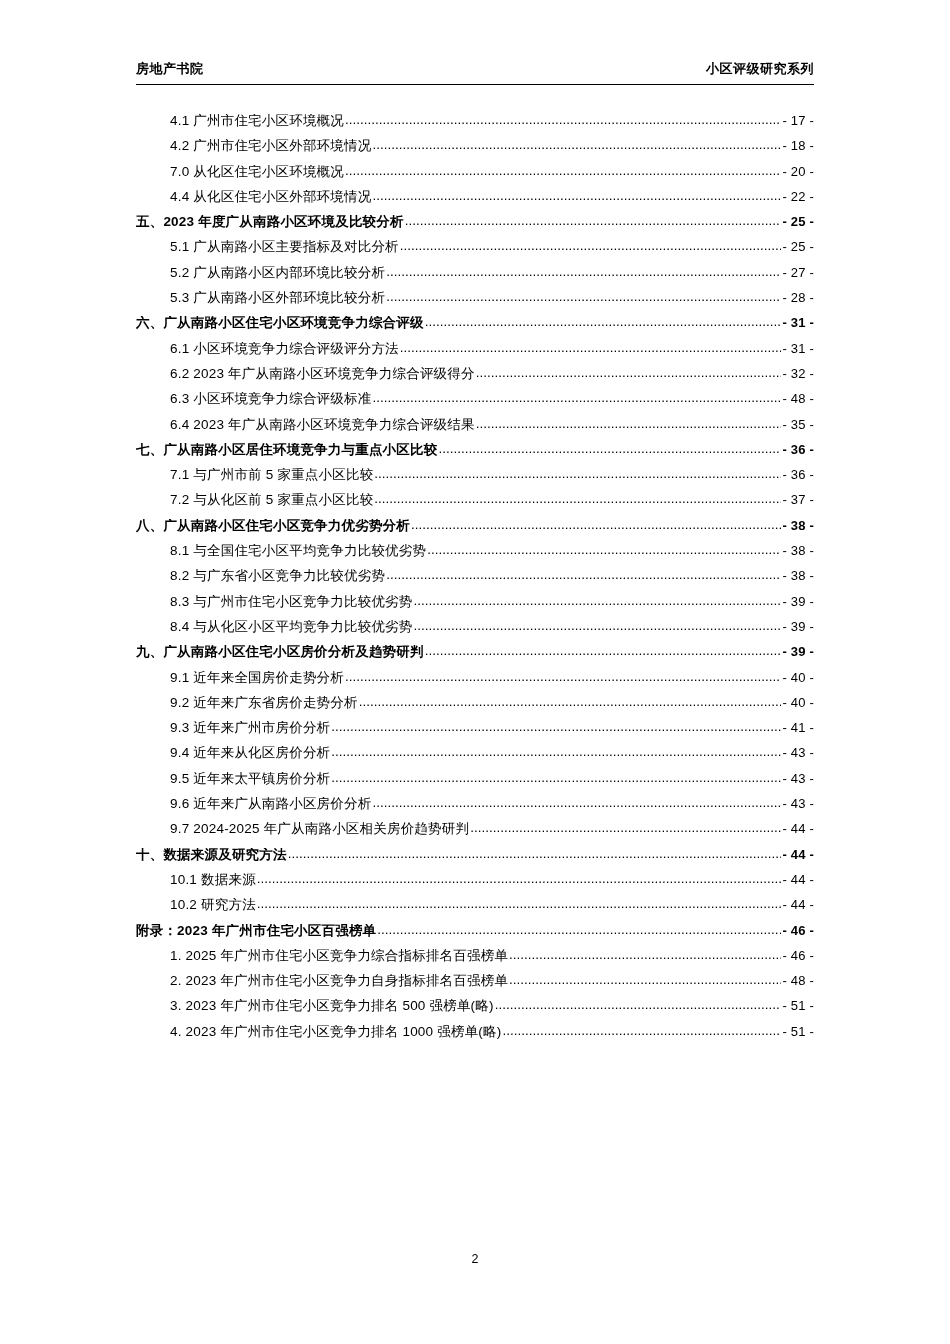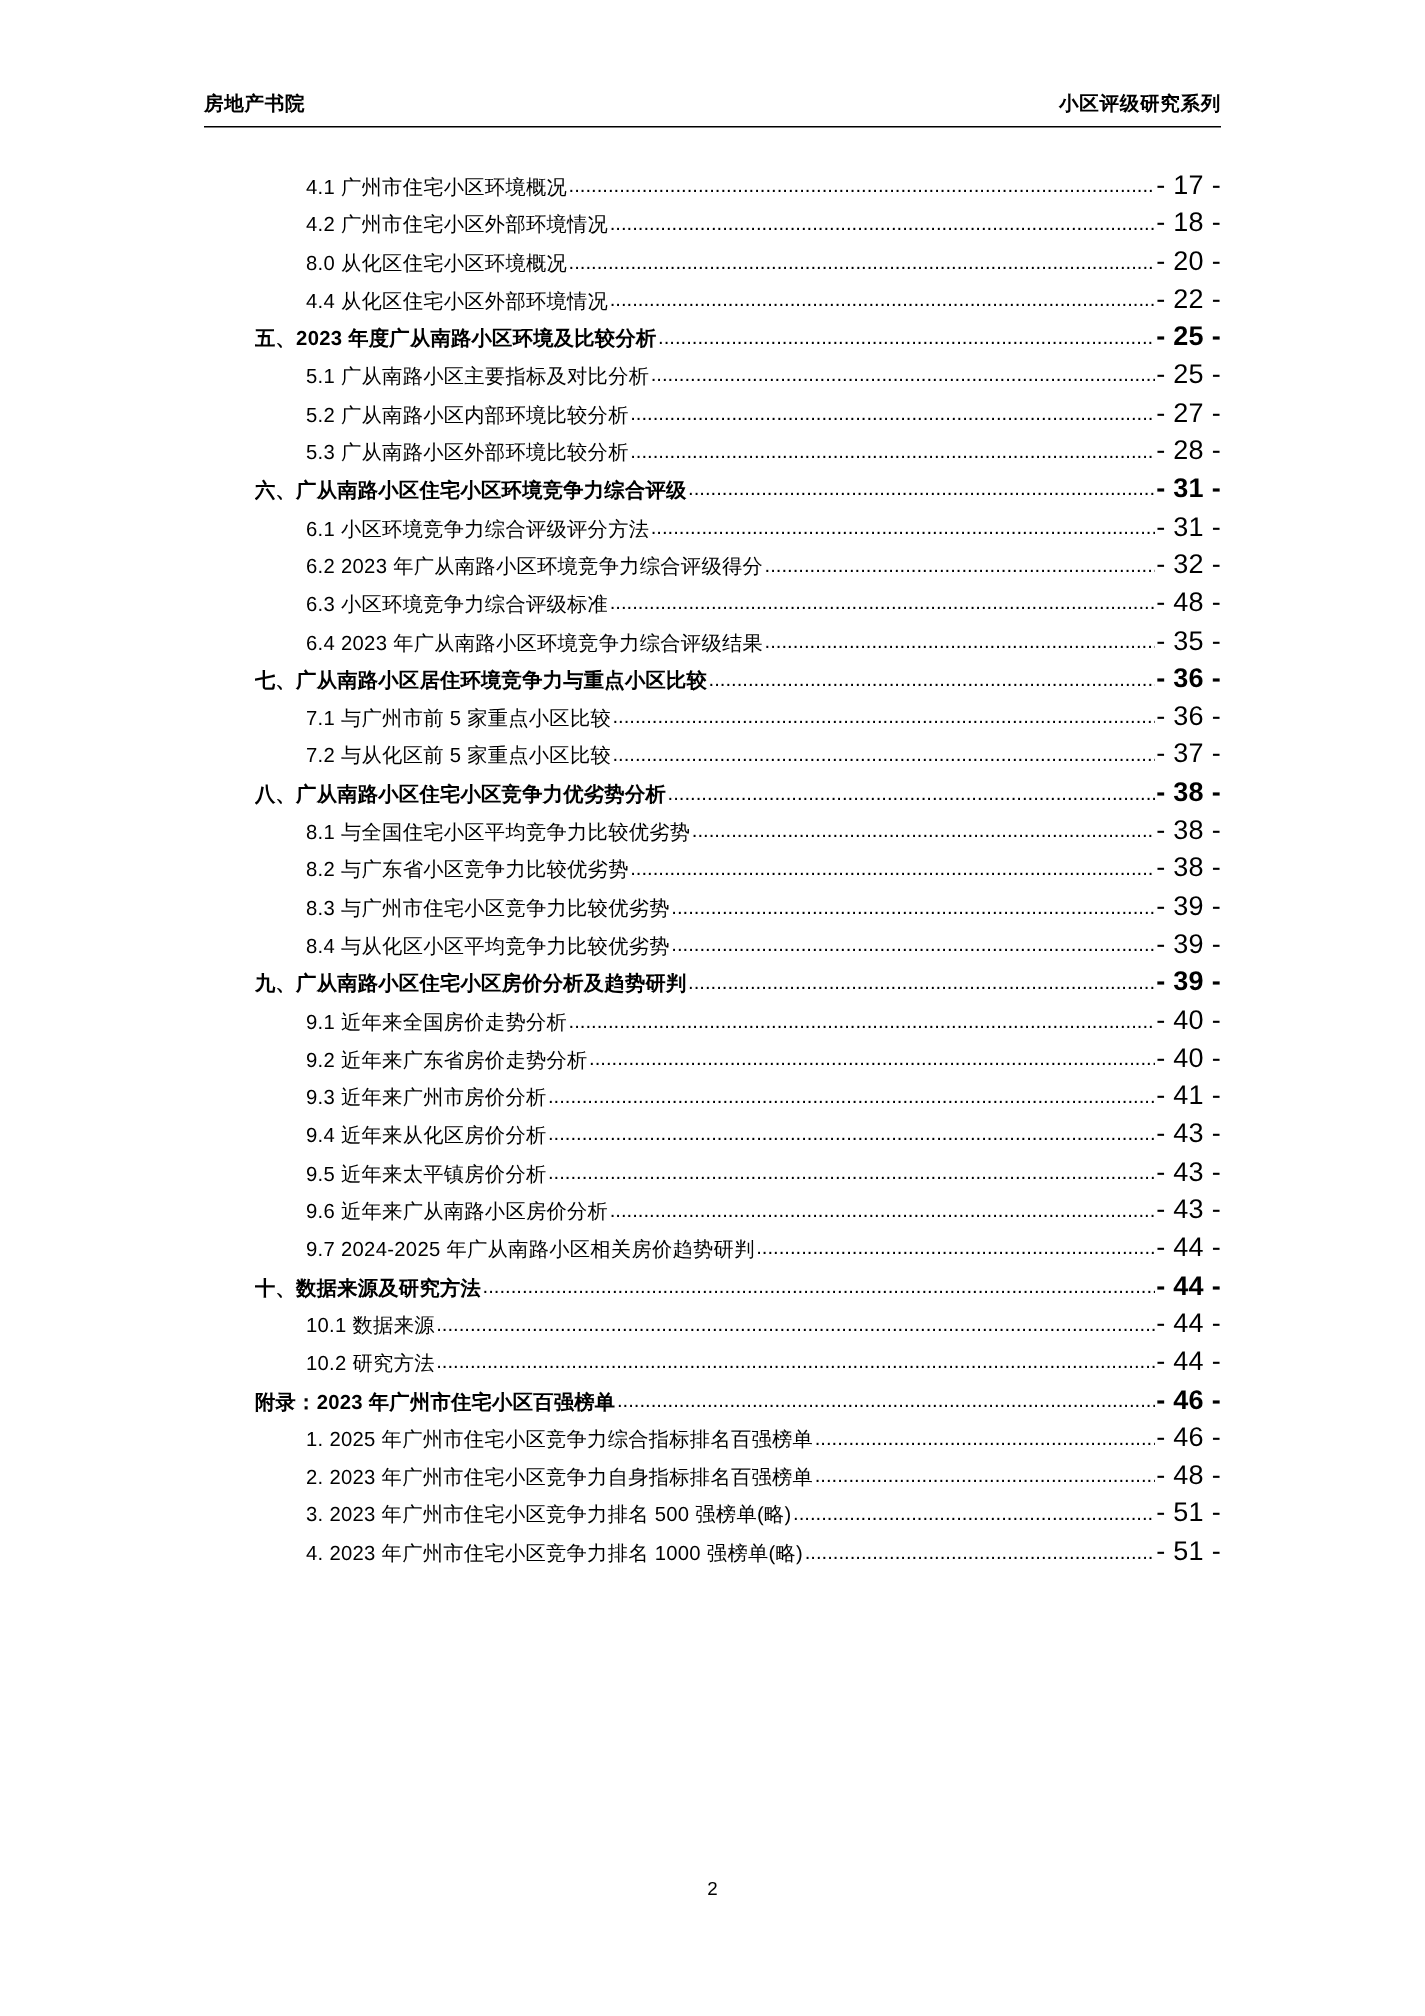--- a/index.html
+++ b/index.html
@@ -47,21 +47,20 @@
     width: 678px;
   }
   .toc-row {
     display: flex;
     align-items: baseline;
     font-size: 13.5px;
     line-height: 1.0;
     height: 25.3px;
     white-space: nowrap;
     overflow: hidden;
-    margin-left: 34px;
   }
   .toc-row .indent0 { padding-left: 0px; }
   .toc-row .indent1 { padding-left: 34px; }
 
   .toc-title {
     flex: 0 0 auto;
     letter-spacing: 0.2px;
   }
   .dots {
     flex: 1 1 auto;
@@ -70,21 +69,21 @@
     font-size: 13.5px;
     letter-spacing: 0px;
     margin: 0 1px;
     color: #000;
     position: relative;
     top: -1px;
   }
   .toc-page {
     flex: 0 0 auto;
     text-align: right;
-    font-size: 18px;
+    font-size: 13px;
     letter-spacing: 0.2px;
   }
   .lvl1 { font-weight: bold; }
   .lvl2 { font-weight: normal; }
 
   
   .footer {
     position: absolute;
     top: 1252px;
     left: 0;
@@ -108,21 +107,21 @@
         <span class="toc-title lvl2 indent1">4.1 广州市住宅小区环境概况</span>
         <span class="dots">........................................................................................................................................................................................................</span>
         <span class="toc-page lvl2">- 17 -</span>
       </div>
       <div class="toc-row">
         <span class="toc-title lvl2 indent1">4.2 广州市住宅小区外部环境情况</span>
         <span class="dots">........................................................................................................................................................................................................</span>
         <span class="toc-page lvl2">- 18 -</span>
       </div>
       <div class="toc-row">
-        <span class="toc-title lvl2 indent1">8.0 从化区住宅小区环境概况</span>
+        <span class="toc-title lvl2 indent1">7.0 从化区住宅小区环境概况</span>
         <span class="dots">........................................................................................................................................................................................................</span>
         <span class="toc-page lvl2">- 20 -</span>
       </div>
       <div class="toc-row">
         <span class="toc-title lvl2 indent1">4.4 从化区住宅小区外部环境情况</span>
         <span class="dots">........................................................................................................................................................................................................</span>
         <span class="toc-page lvl2">- 22 -</span>
       </div>
       <div class="toc-row">
         <span class="toc-title lvl1 indent0">五、2023 年度广从南路小区环境及比较分析</span>

